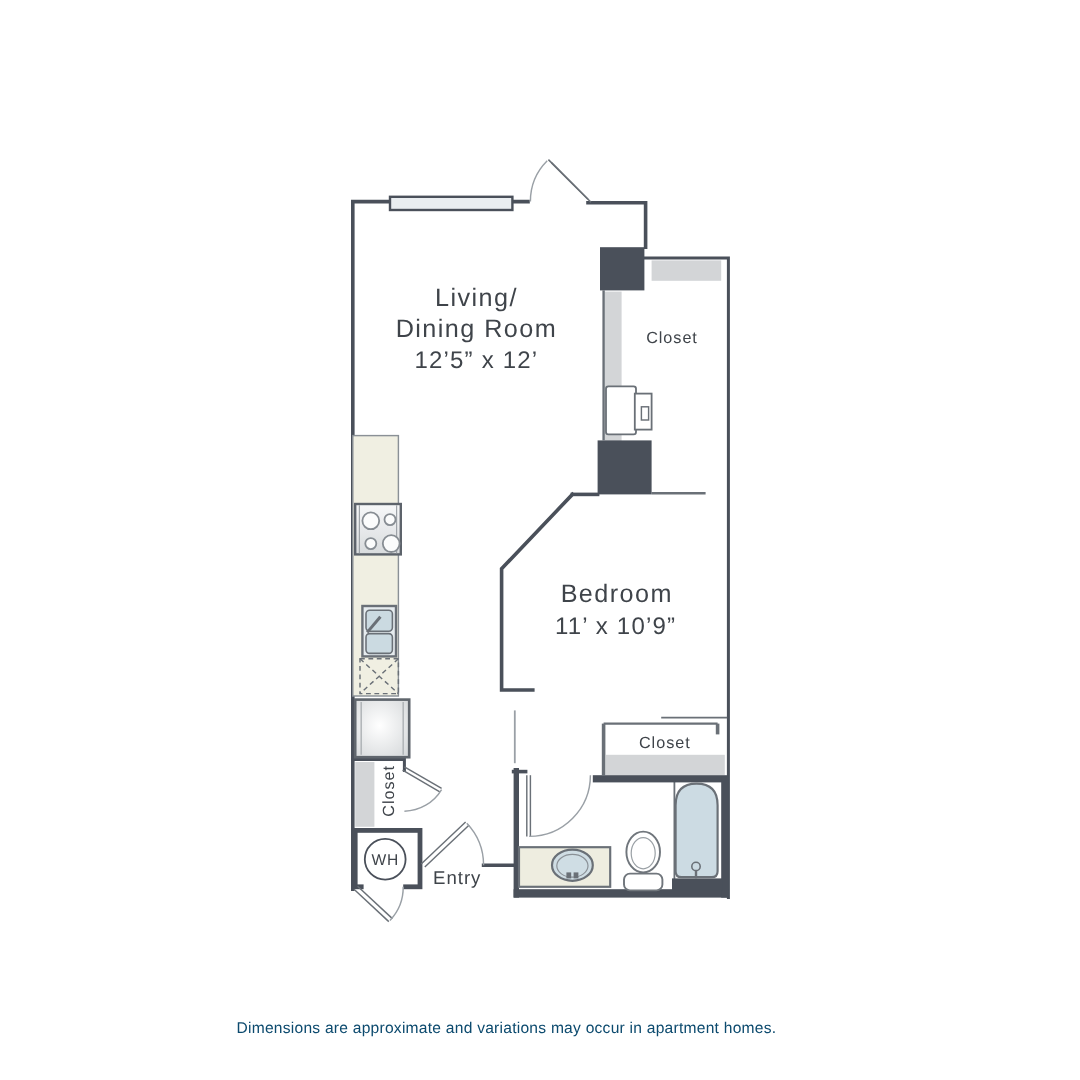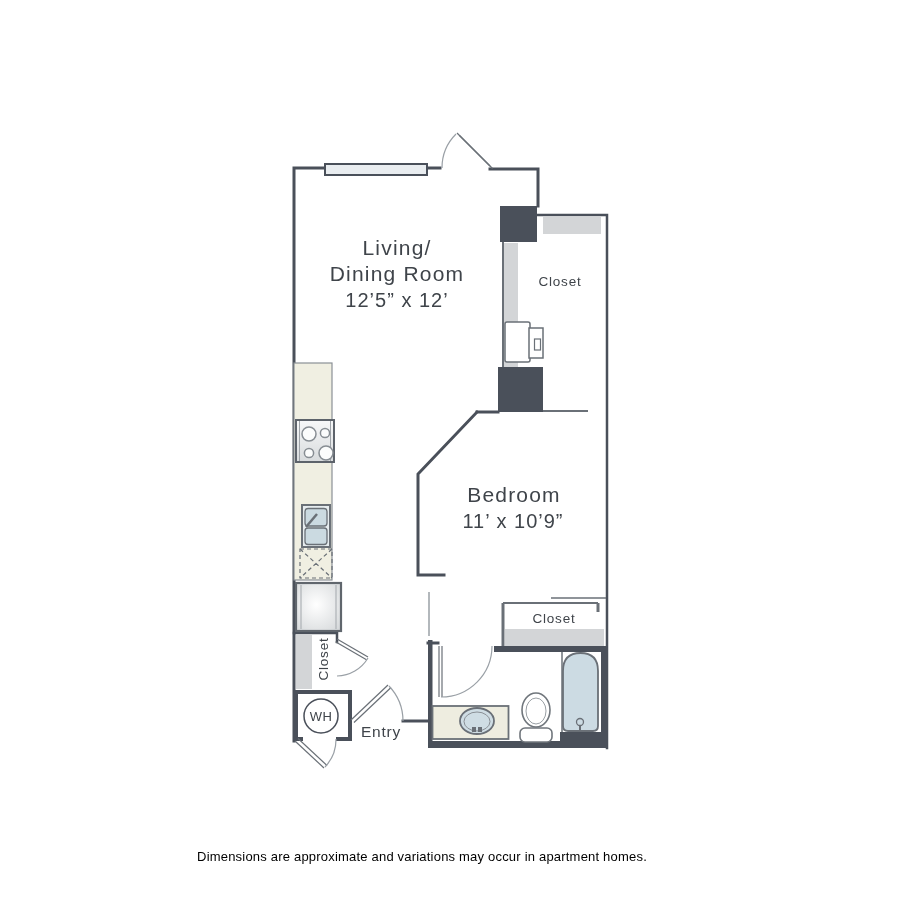--- a/index.html
+++ b/index.html
@@ -12,21 +12,21 @@
     font-family:"Liberation Sans", sans-serif;
     fill:#3f444a;
   }
   .room-label   { font-size:21px;  letter-spacing:1.2px; }
   .room-dims    { font-size:20px;  letter-spacing:1px; }
   .closet-label { font-size:13.5px; letter-spacing:0.8px; fill:#474c52; }
   .entry-label  { font-size:15.5px; letter-spacing:0.8px; fill:#474c52; }
   .wh-label     { font-size:13px;  letter-spacing:0.5px; fill:#474c52; }
   .disclaimer {
     position:absolute; left:0; top:849px; width:844px;
-    text-align:center; font-size:13px; color:#000000; letter-spacing:0.2px;
+    text-align:center; font-size:13px; color:#0c4a6e; letter-spacing:0.2px;
   }
 </style>
 </head>
 <body>
 
 <div class="canvas">
   <svg class="plan" width="900" height="900" viewBox="0 0 900 900">
     <defs>
       <linearGradient id="stoveGrad" x1="0" y1="0" x2="0" y2="1">
         <stop offset="0" stop-color="#f7f8f9"></stop>

